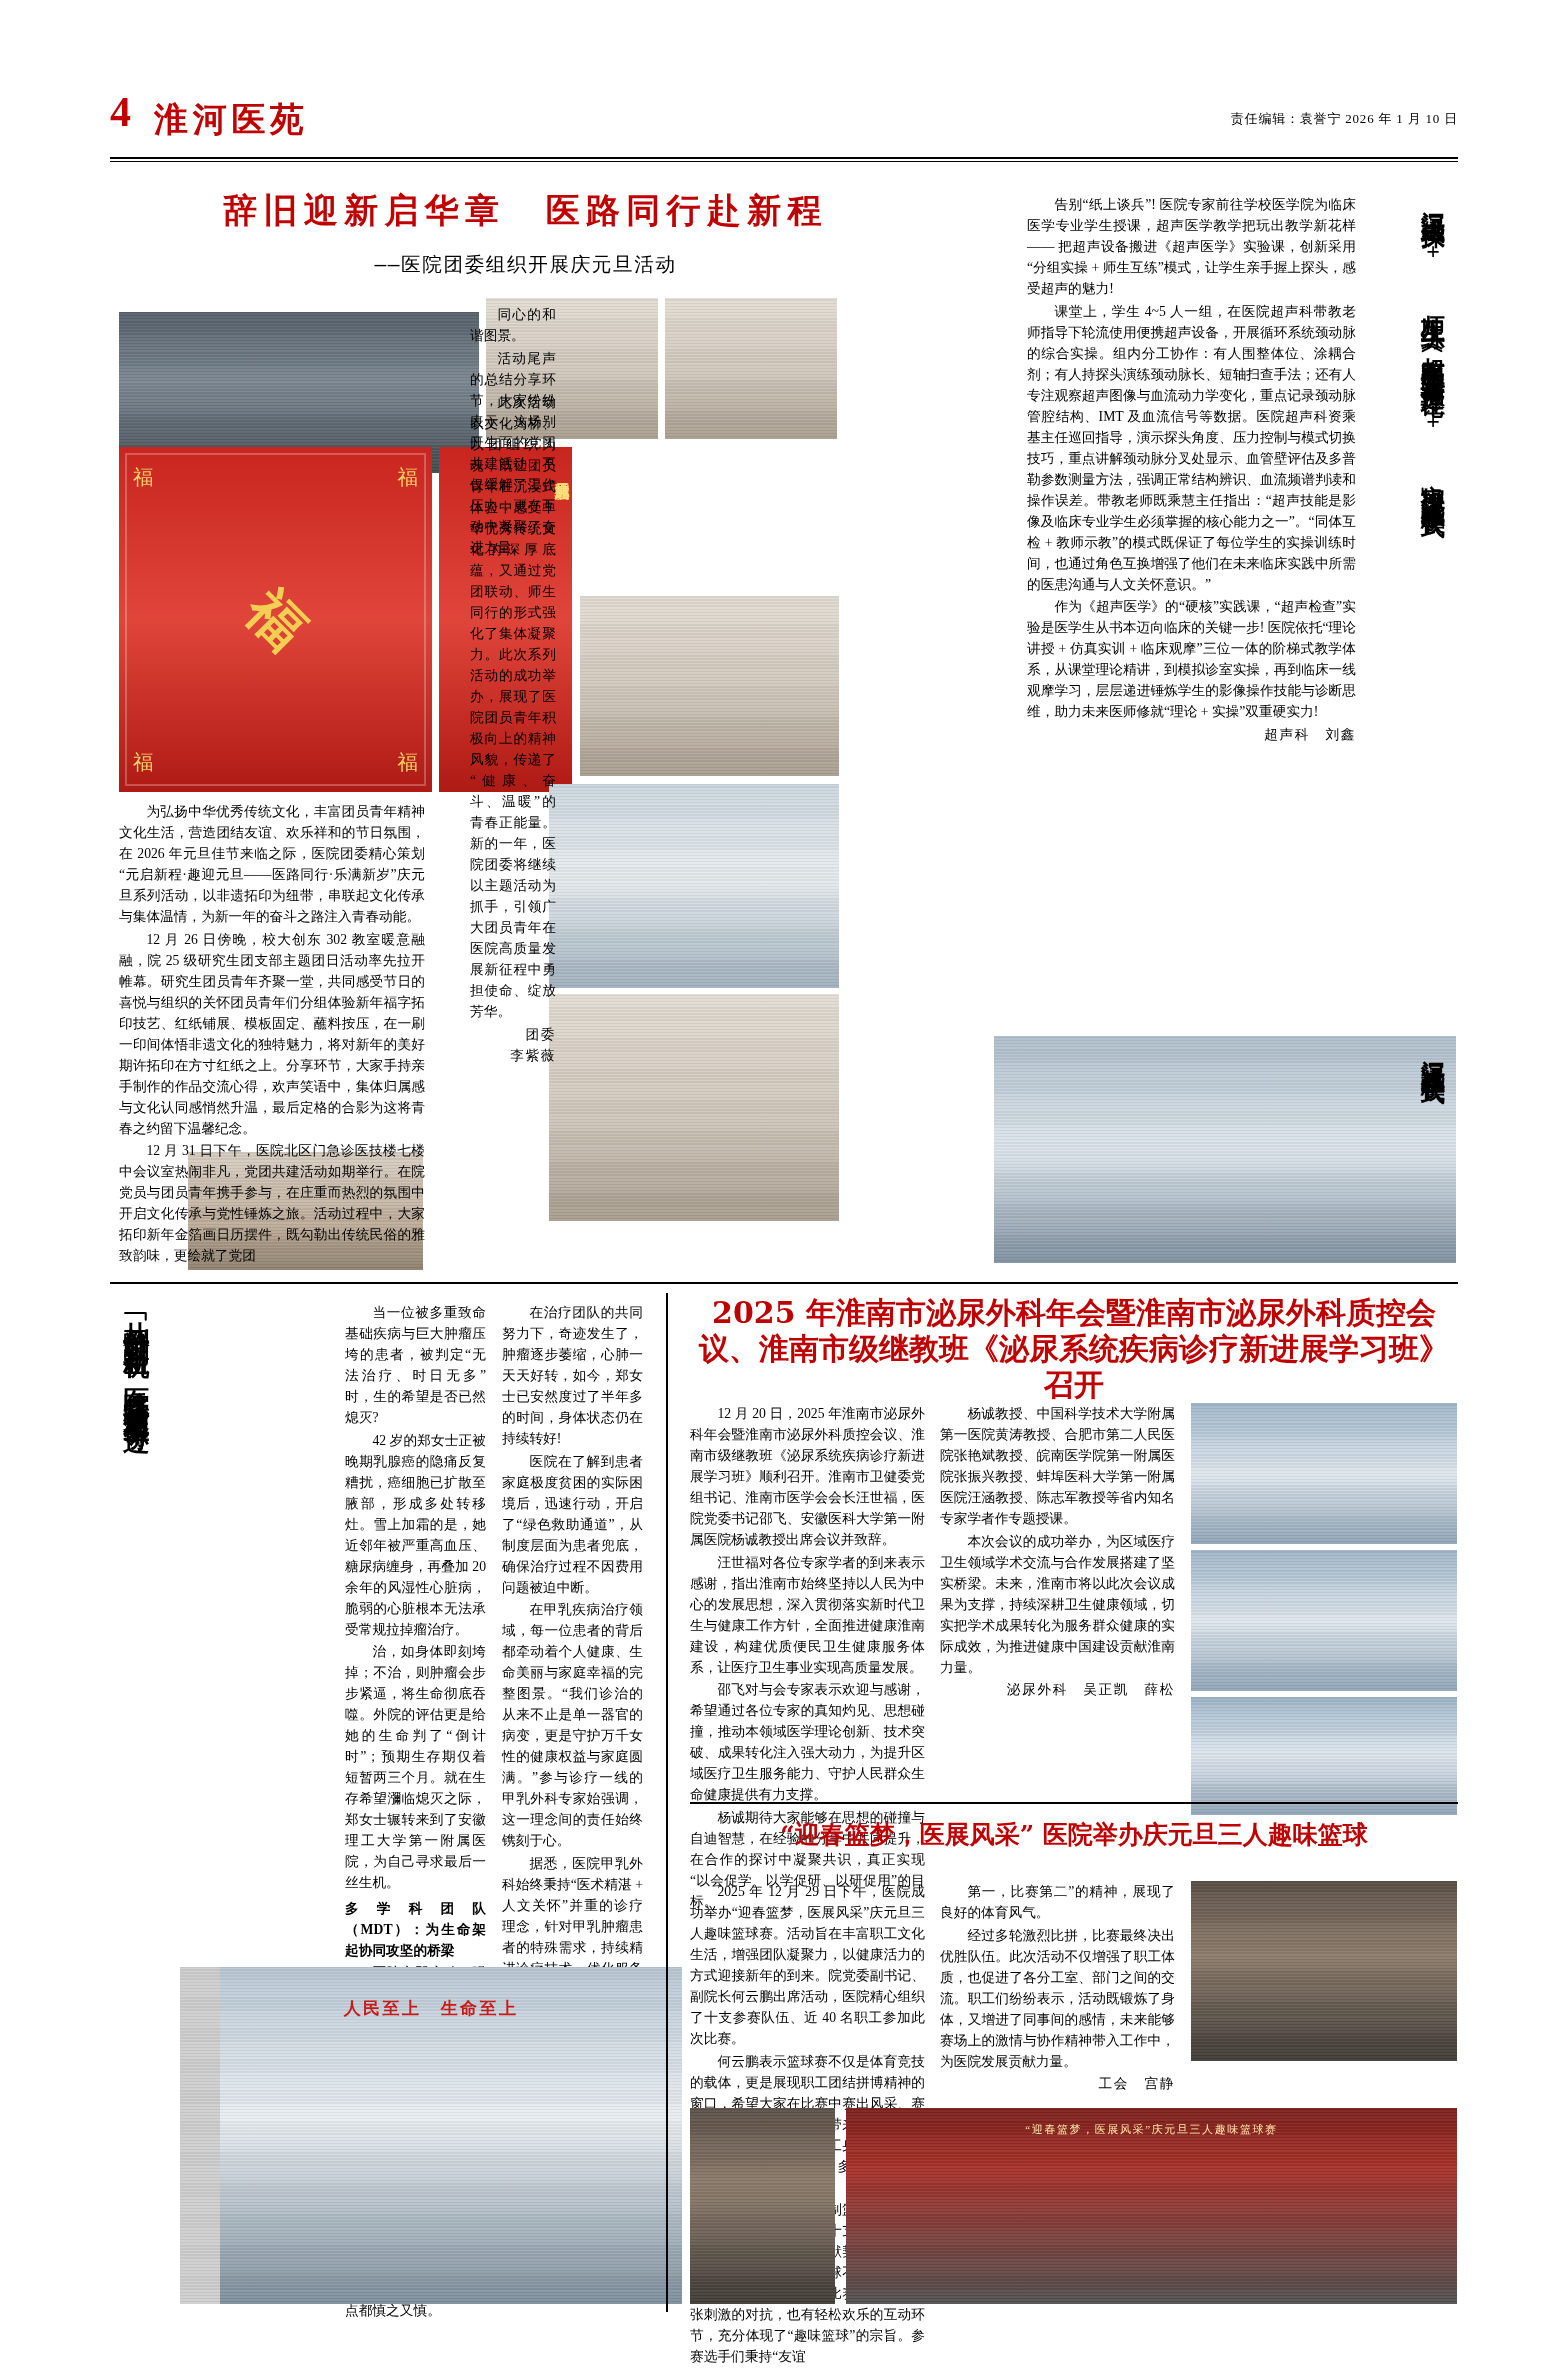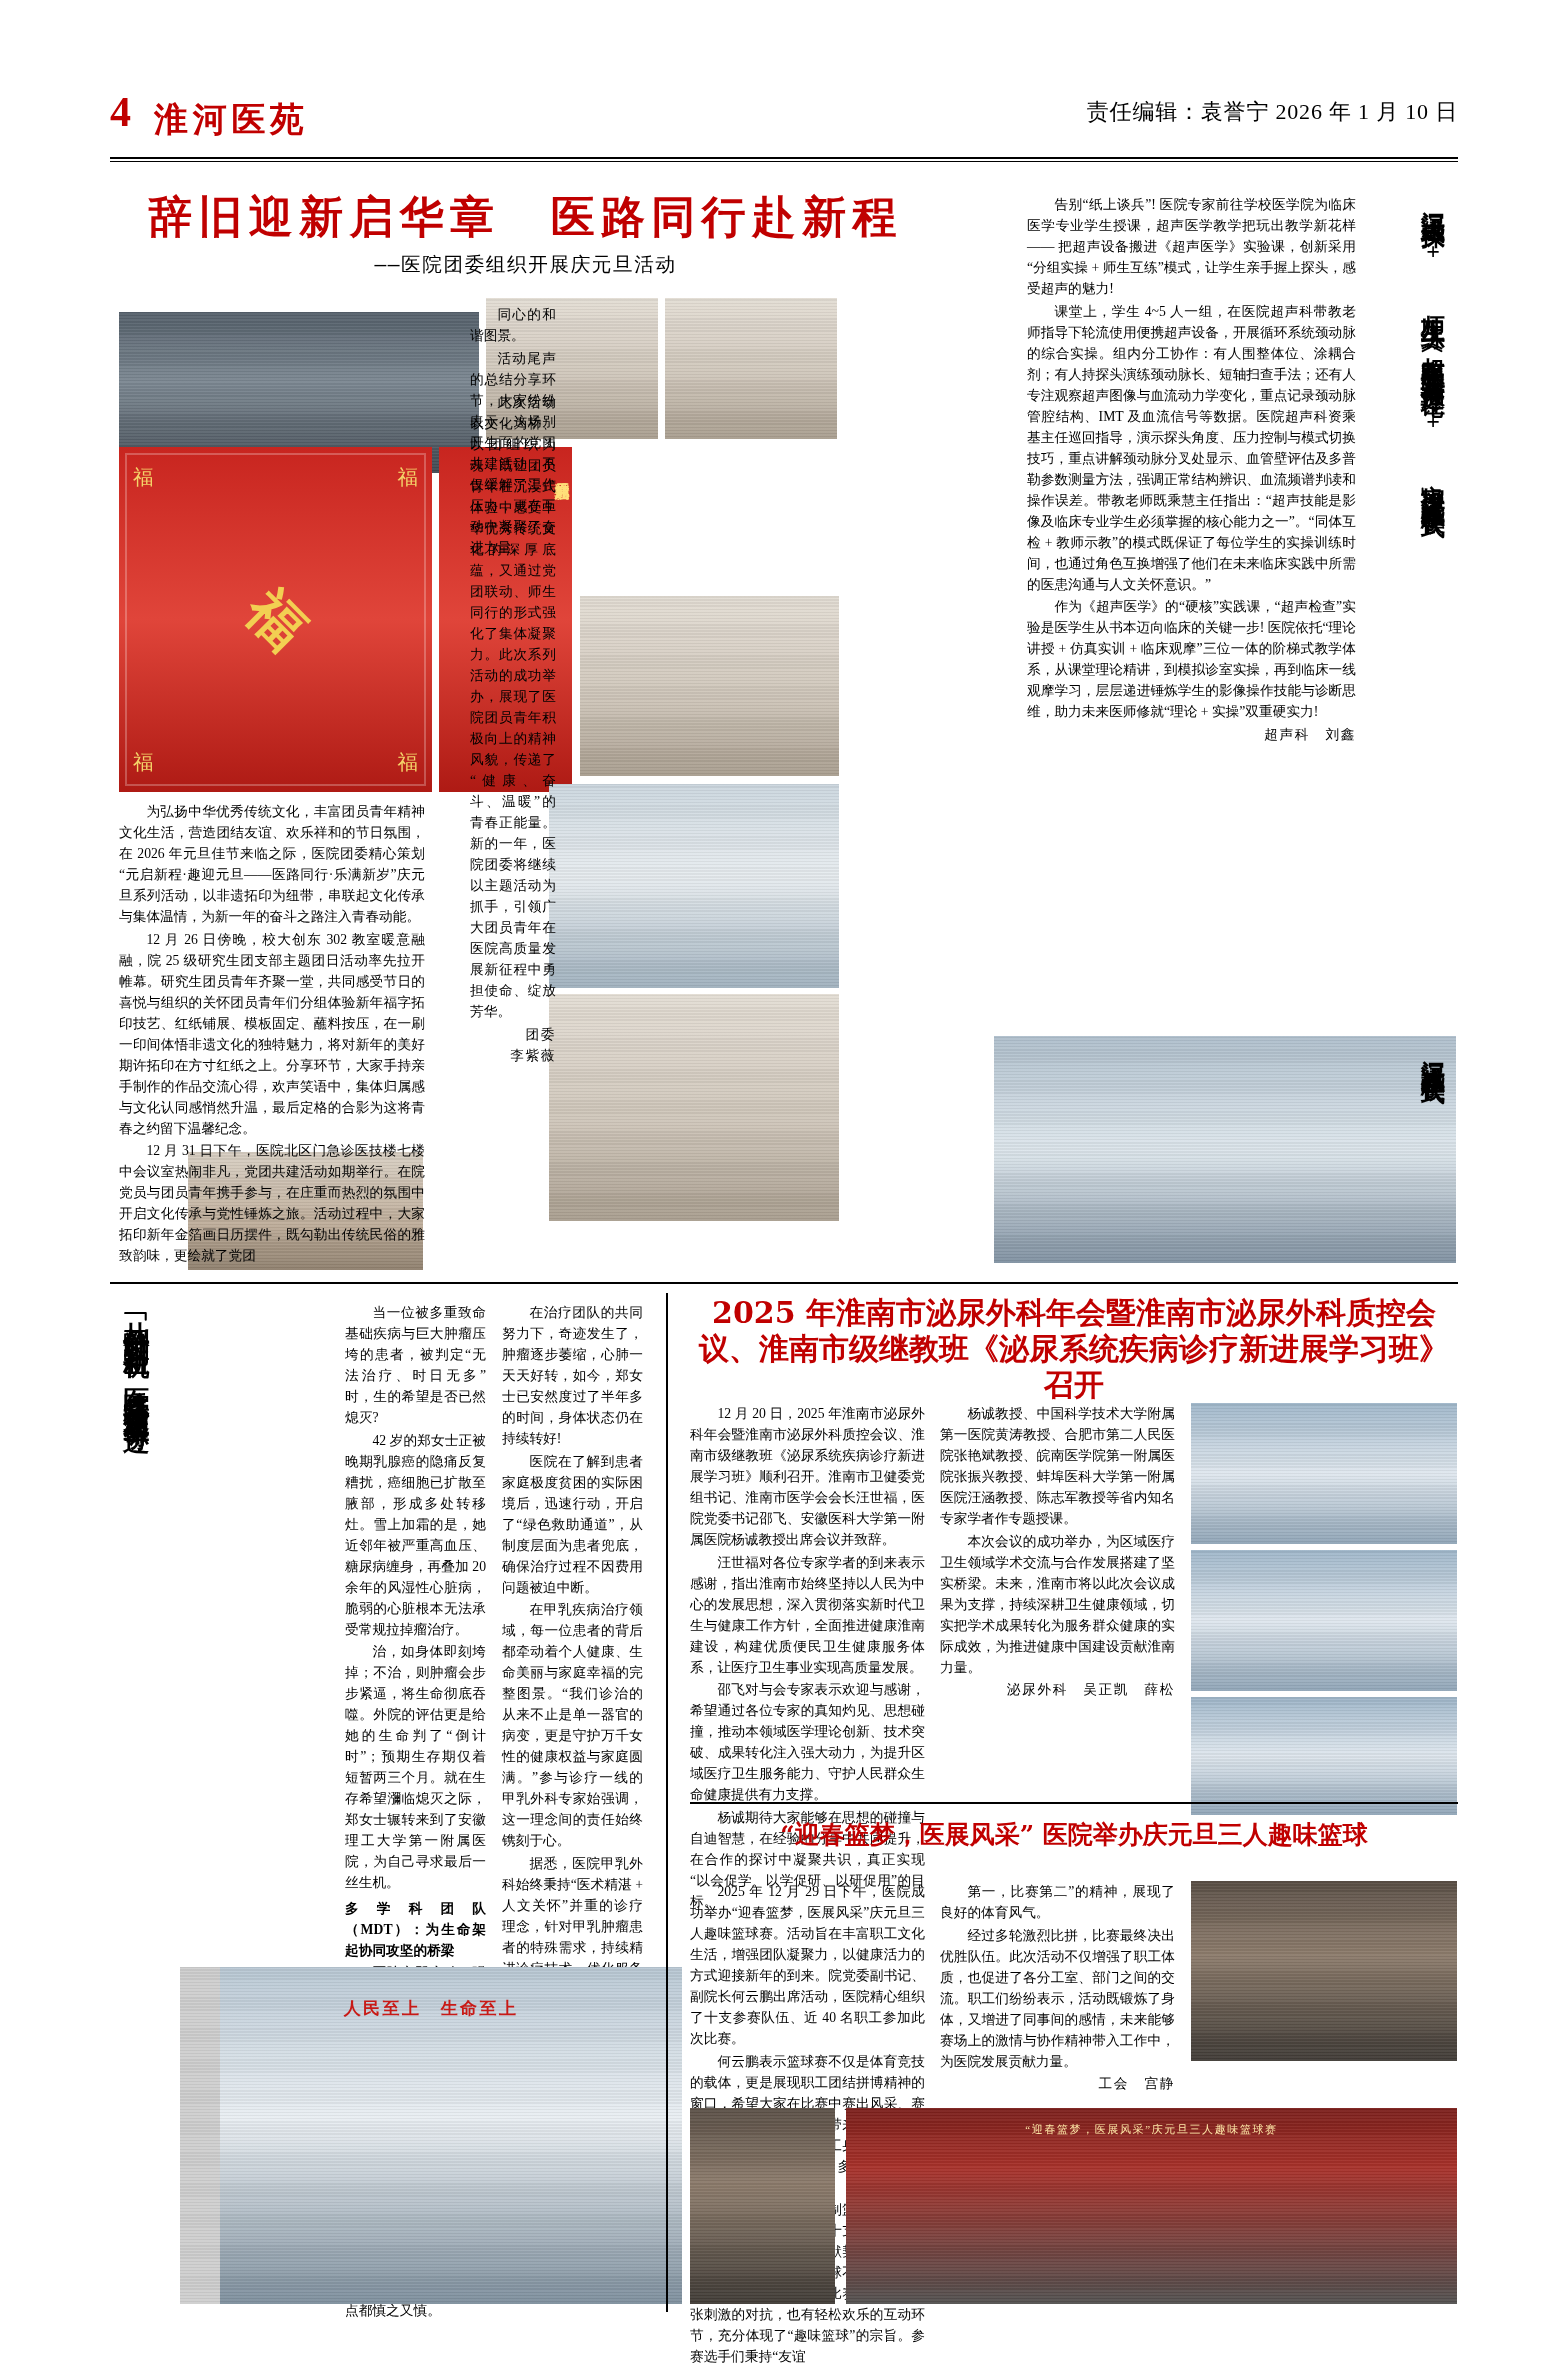--- a/index.html
+++ b/index.html
@@ -5,32 +5,32 @@
   html,body{margin:0;padding:0;background:#8a8a8a;}
   .page{
     width:1567px;height:2377px;background:#ffffff;position:relative;
     font-family:"Liberation Serif","DejaVu Serif",serif;color:#000;
     box-sizing:border-box;
   }
   
   .masthead{position:absolute;left:110px;top:94px;width:1348px;height:55px;}
   .mast-pageno{position:absolute;left:0;top:-6.3px;font-size:42px;font-weight:bold;color:#c00000;font-family:"Liberation Serif",serif;}
   .mast-title{position:absolute;left:44px;top:3.1px;font-size:34px;font-weight:bold;color:#c00000;letter-spacing:4.7px;font-family:"DejaVu Serif",serif;}
-  .mast-editor{position:absolute;right:0;top:3px;font-size:22px;letter-spacing:0.8px;}
+  .mast-editor{position:absolute;right:0;top:16px;font-size:13px;letter-spacing:0.8px;}
   .mast-rule{position:absolute;left:110px;top:157px;width:1348px;height:2.4px;background:#000;}
   .mast-rule2{position:absolute;left:110px;top:161px;width:1348px;height:0.8px;background:#000;}
 
   
   .col{position:absolute;font-size:13.7px;line-height:21px;text-align:justify;text-justify:inter-ideograph;color:#000;}
   .col p{margin:0 0 1.6px 0;text-indent:2em;}
   .sig{text-align:right;margin-top:4.7px;text-indent:0;letter-spacing:1.6px;}
 
   
   .h1-main{position:absolute;left:118px;top:188px;width:815px;text-align:center;
-    font-size:44px;font-weight:bold;color:#c00000;letter-spacing:6.3px;font-family:"DejaVu Serif",serif;}
+    font-size:34px;font-weight:bold;color:#c00000;letter-spacing:6.3px;font-family:"DejaVu Serif",serif;}
   .h1-sub{position:absolute;left:118px;top:251px;width:815px;text-align:center;font-size:19.6px;letter-spacing:1.6px;font-family:Liberation Mono, monospace;}
 
   
   .ph{position:absolute;overflow:hidden;background:#cfcfcf;}
 
   
   .vtitle{writing-mode:vertical-rl;text-orientation:upright;font-weight:bold;letter-spacing:3.1px;}
 
   
   .h2-red{position:absolute;font-weight:bold;color:#c00000;font-family:"DejaVu Serif",serif;}

